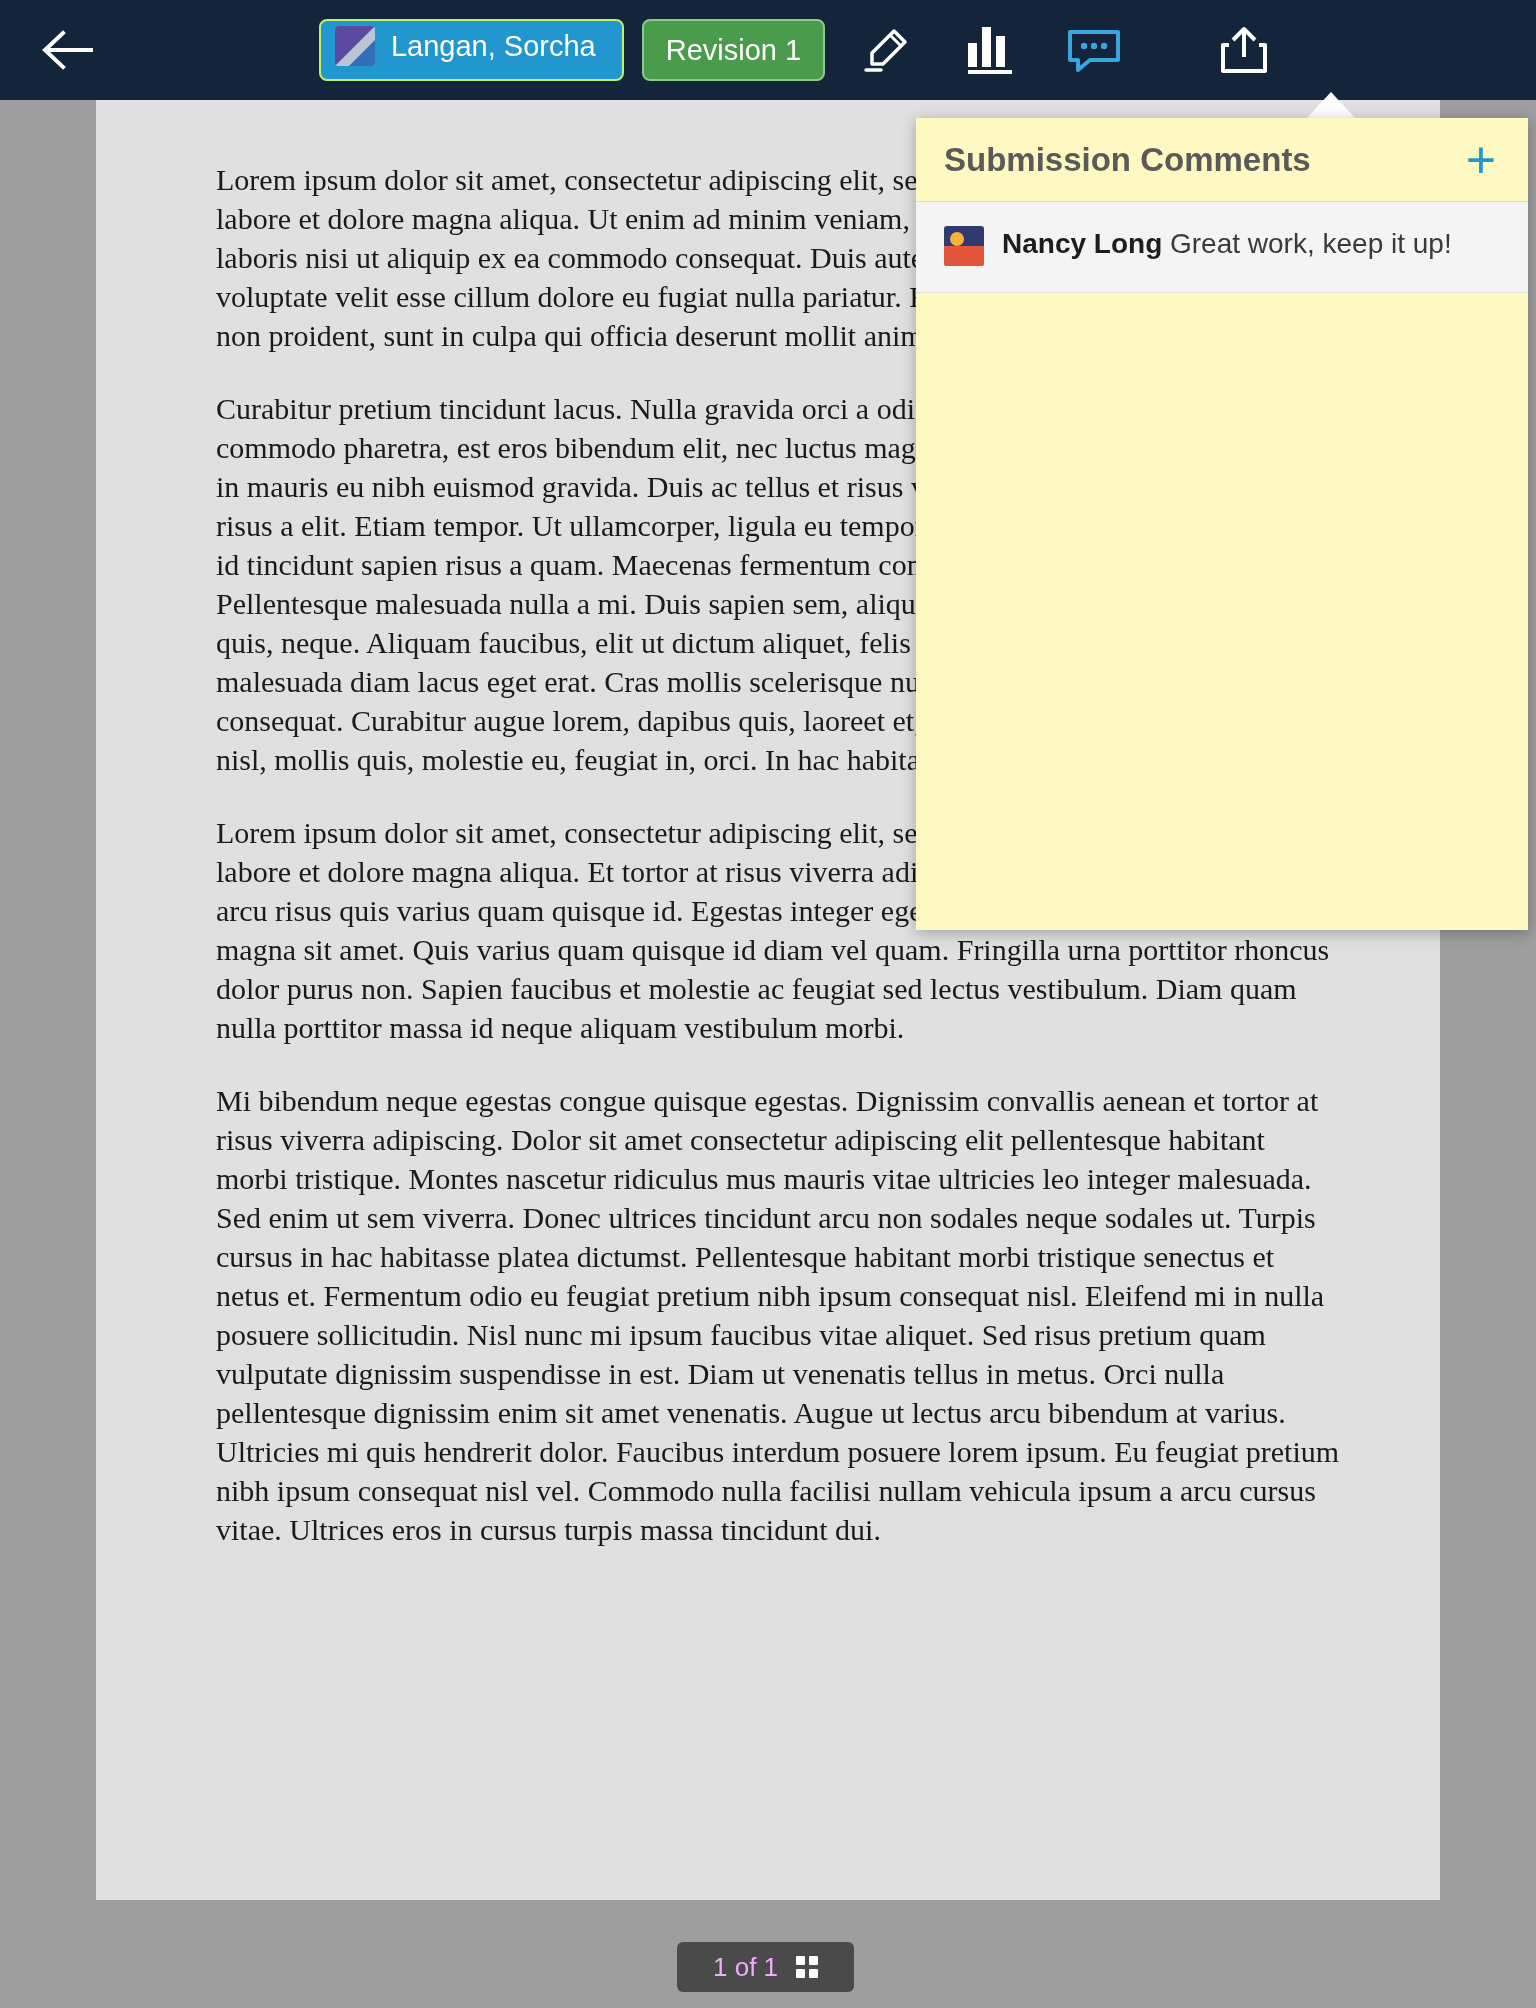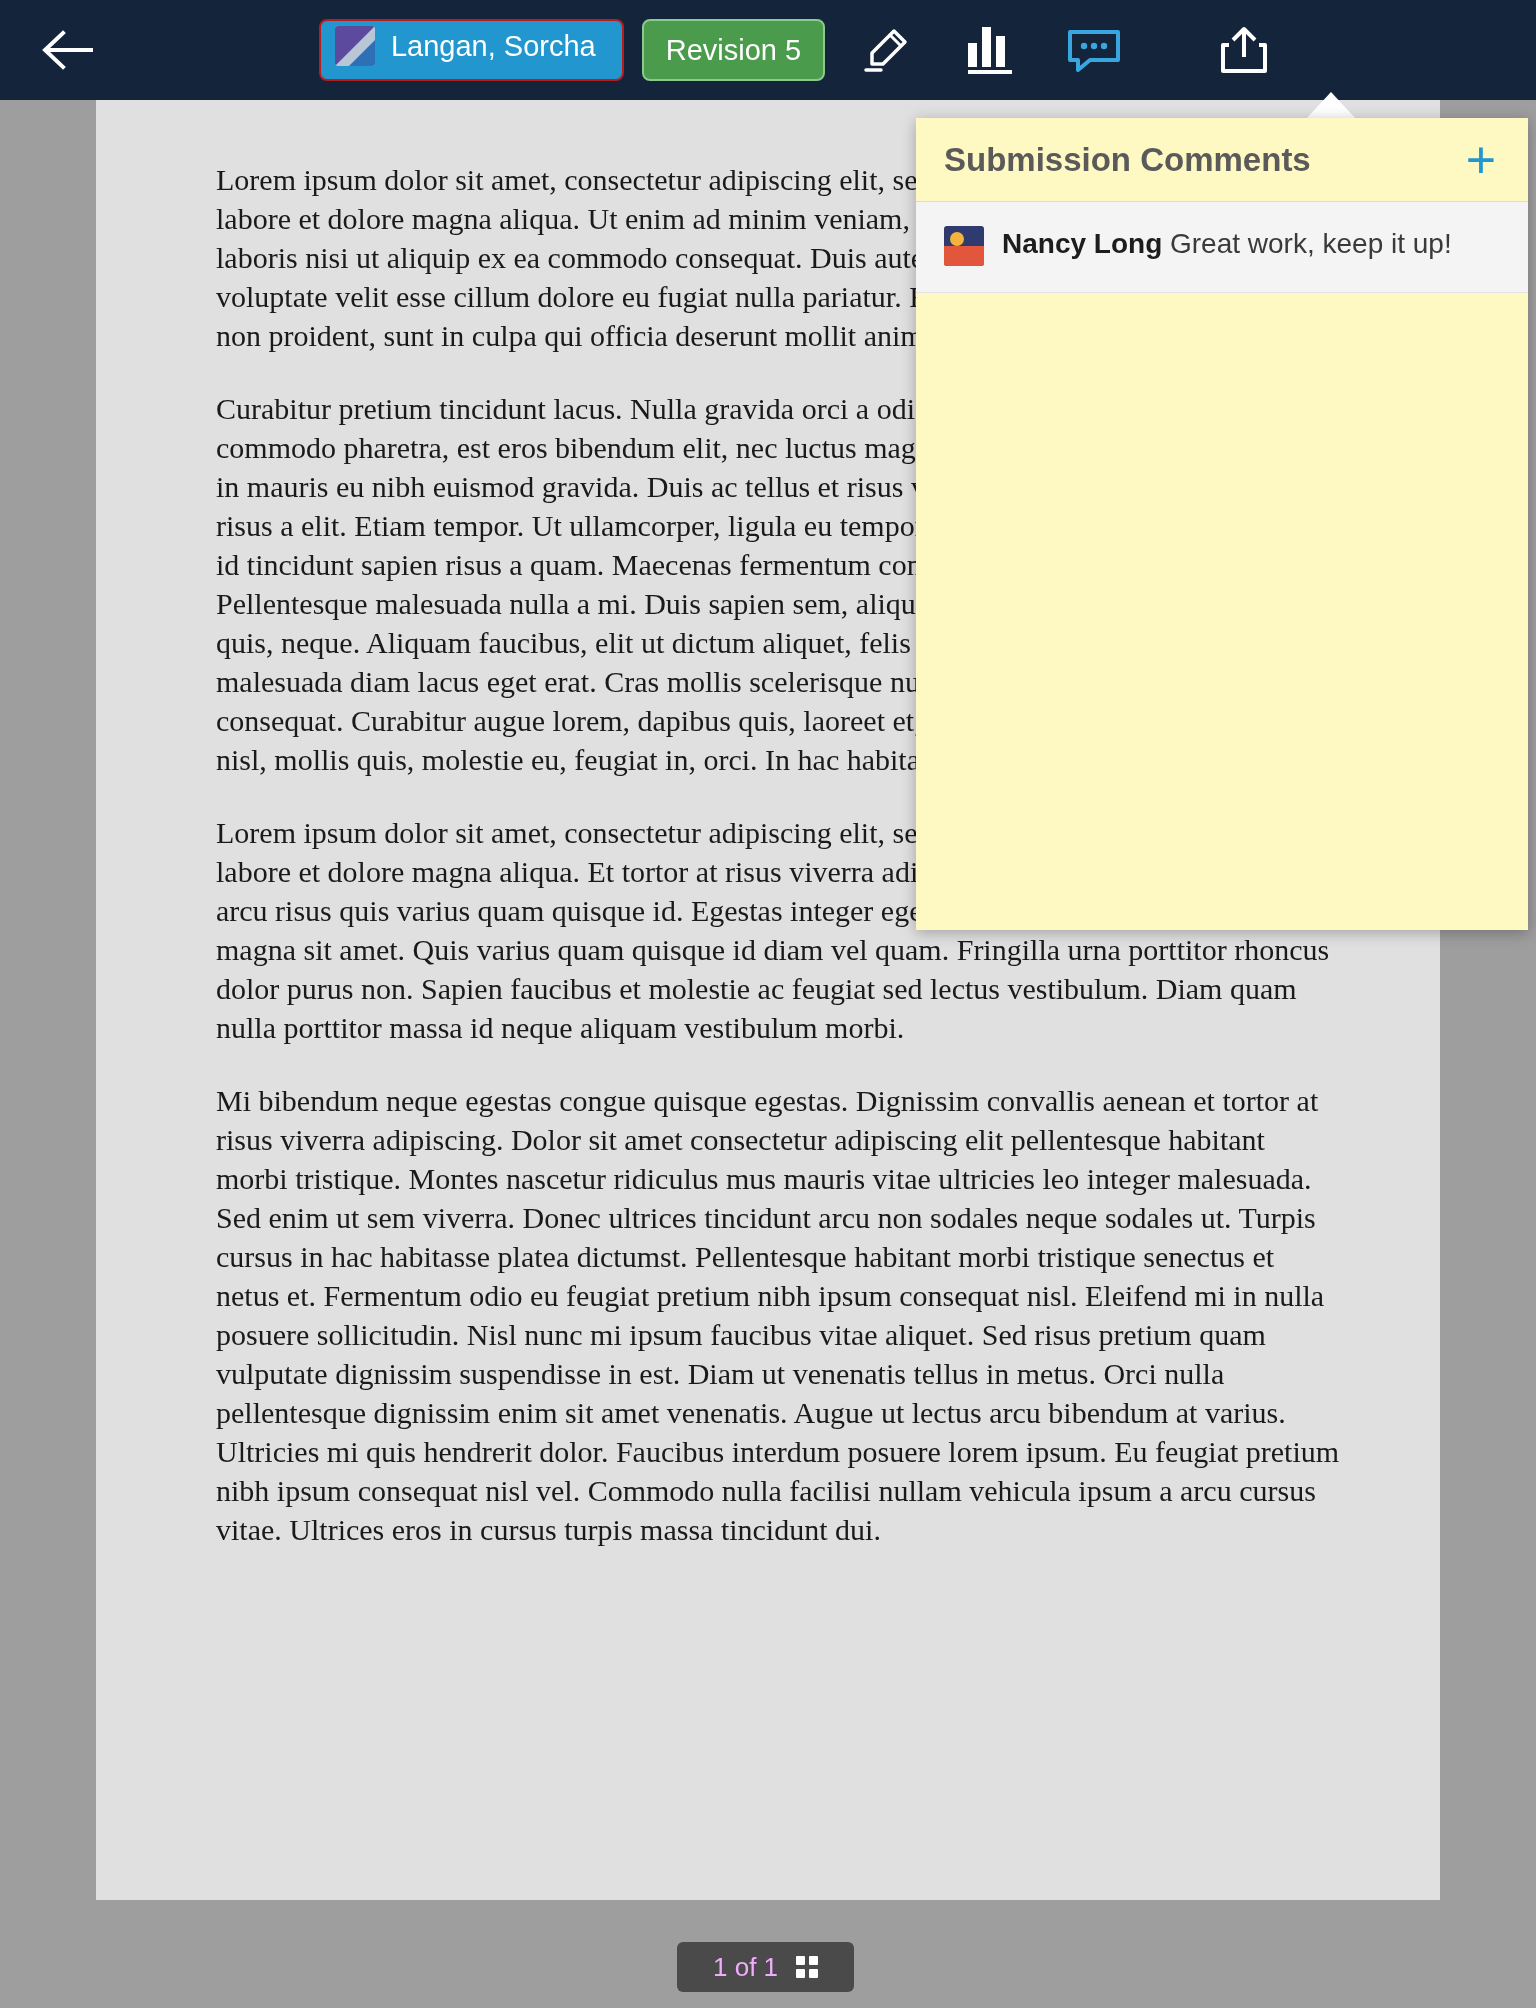--- a/index.html
+++ b/index.html
@@ -45,21 +45,21 @@
     align-items: center;
     justify-content: center;
     gap: 18px;
   }
 
   .student-pill {
     display: flex;
     align-items: center;
     gap: 16px;
     background: #2196cf;
-    border: 2px solid #b91c1c;
+    border: 2px solid #bef264;
     border-radius: 8px;
     height: 62px;
     padding: 0 26px 8px 14px;
     box-sizing: border-box;
     cursor: pointer;
   }
   .student-pill .name {
     color: #ffffff;
     font-size: 29px;
     white-space: nowrap;
@@ -278,21 +278,21 @@
   </div>
 
   <div class="topbar-center">
 
     <div class="student-pill">
       <div class="avatar-sq student"></div>
       <span class="name">Langan, Sorcha</span>
     </div>
 
     <div class="revision-pill">
-      <span>Revision 5</span>
+      <span>Revision 1</span>
     </div>
 
     <div class="tool-btn">
       <svg width="50" height="50" viewBox="0 0 50 50" aria-hidden="true">
         <path d="M33 6 L44 17 L22 39 L11 39 L11 28 Z" fill="none" stroke="#ffffff" stroke-width="3.5" stroke-linejoin="round"></path>
         <path d="M29 10 L40 21" fill="none" stroke="#ffffff" stroke-width="3"></path>
         <path d="M5 45 L20 45" fill="none" stroke="#ffffff" stroke-width="3.5" stroke-linecap="round"></path>
       </svg>
     </div>
 

